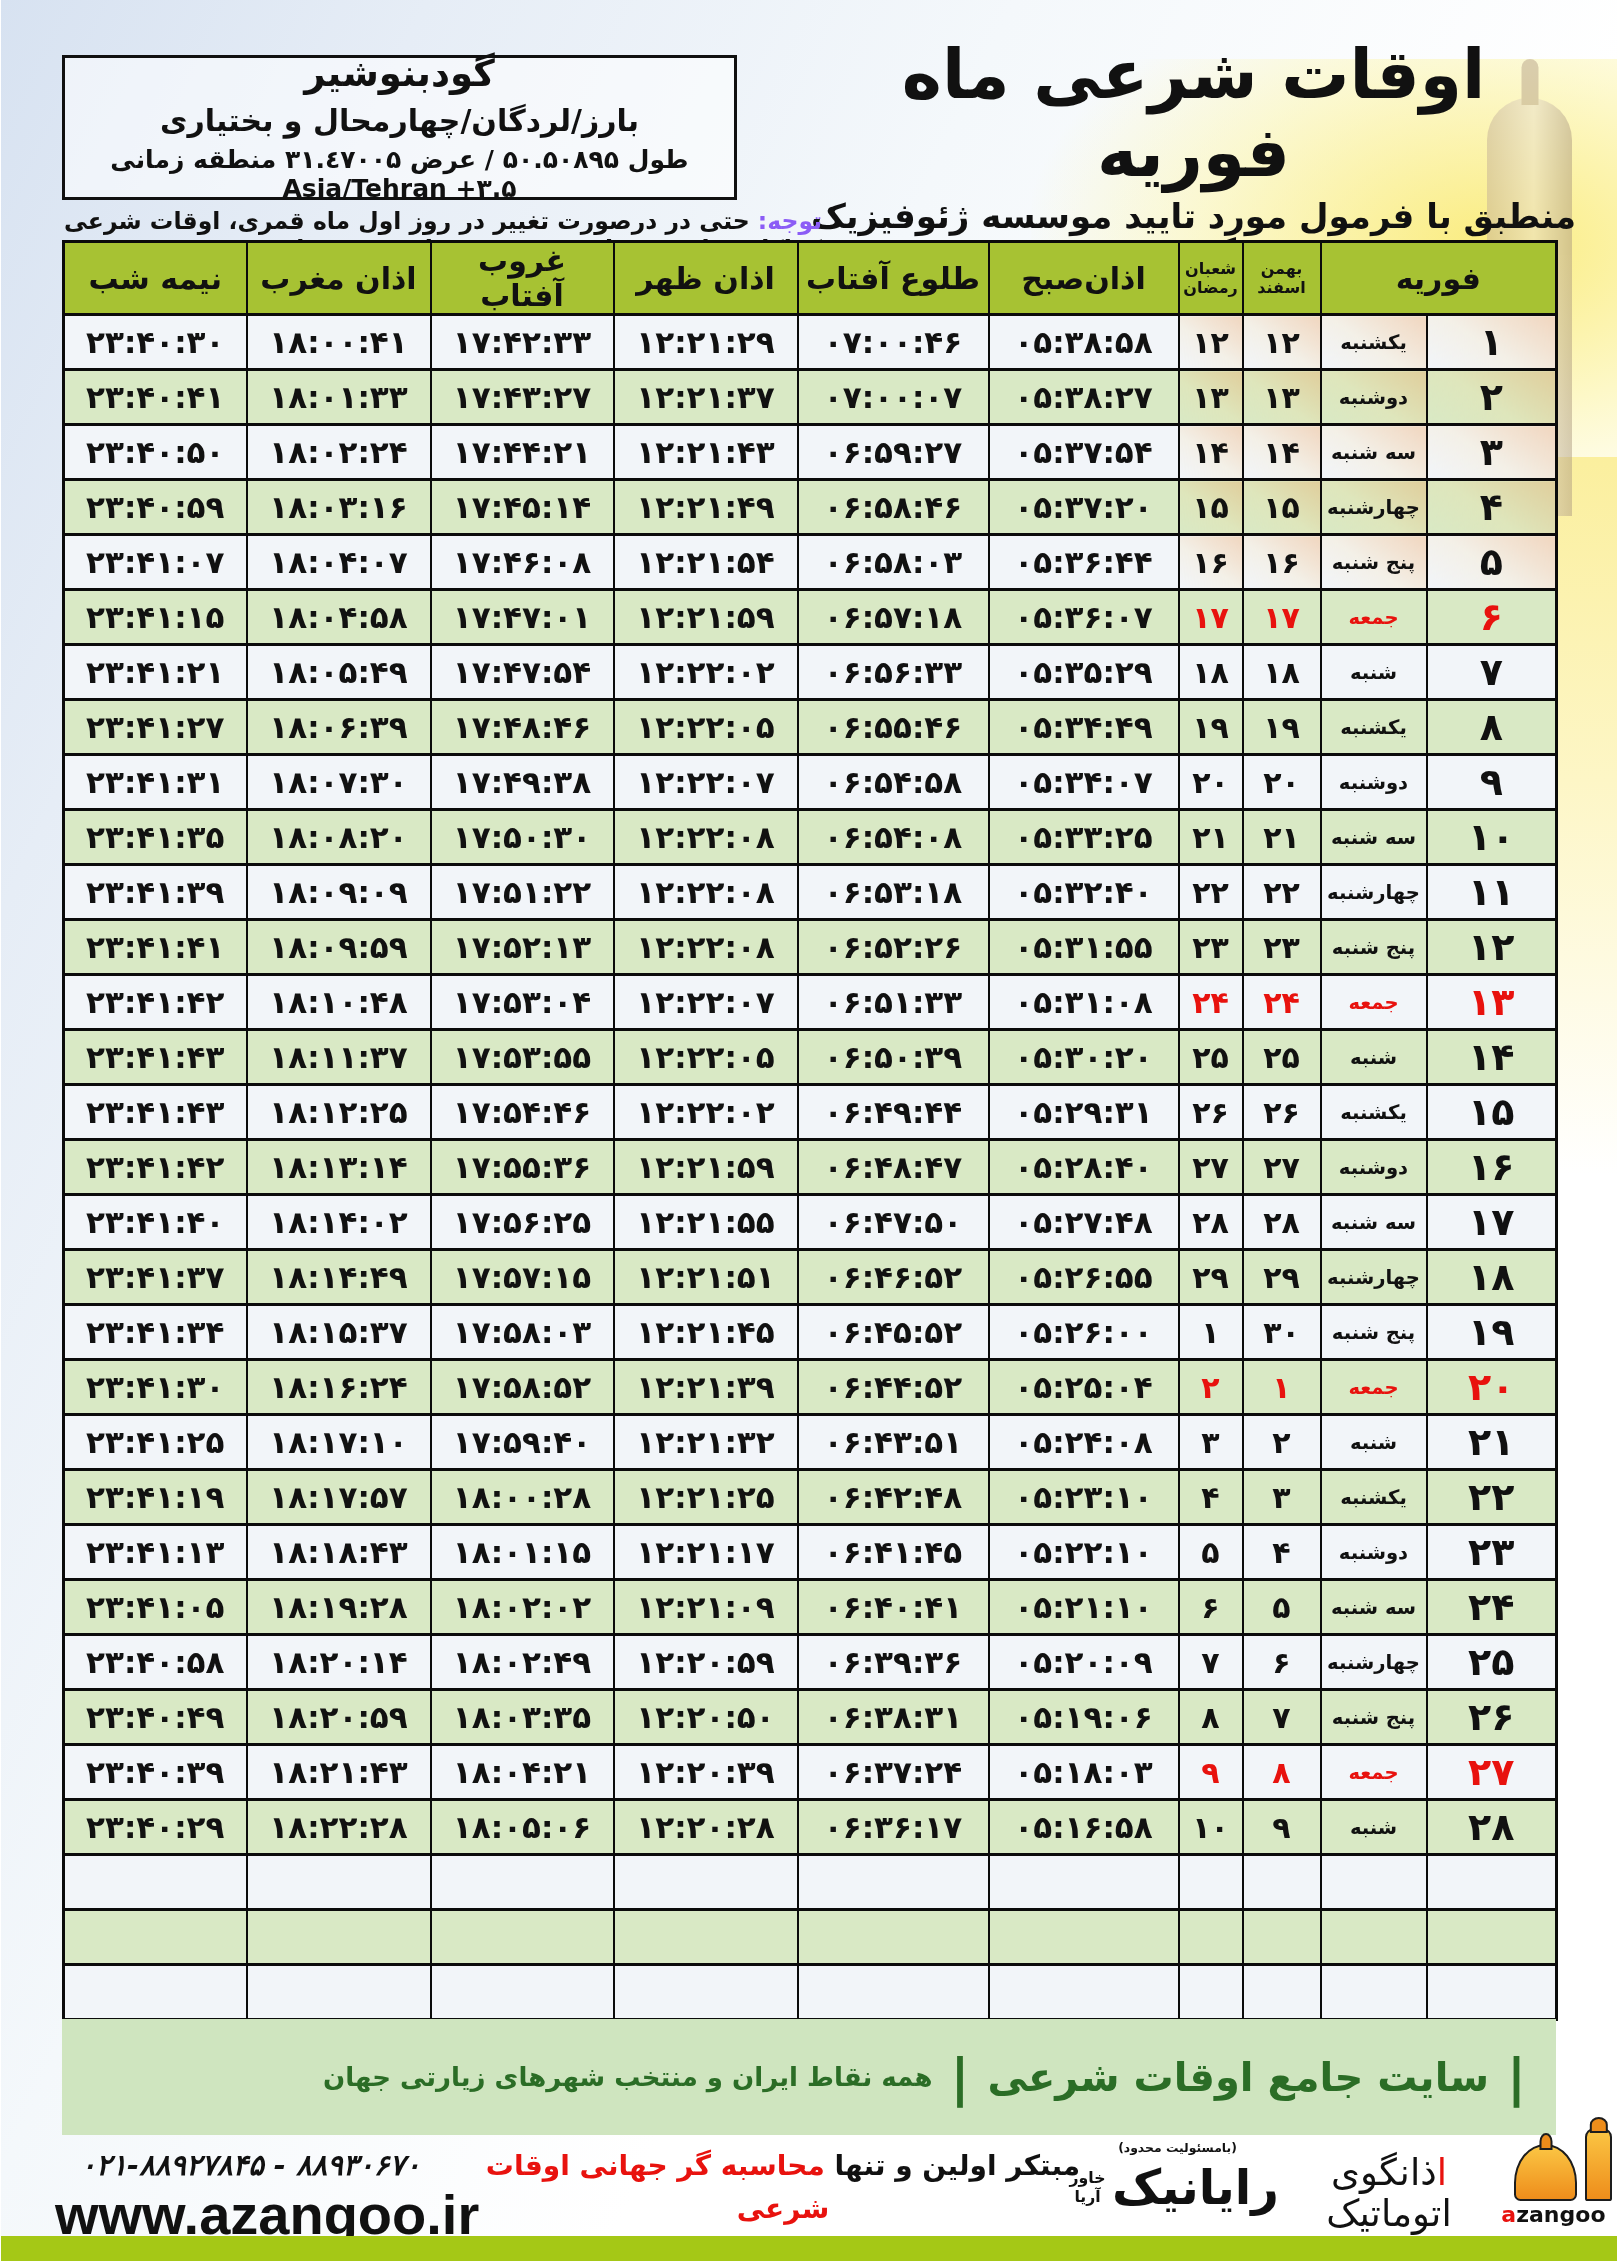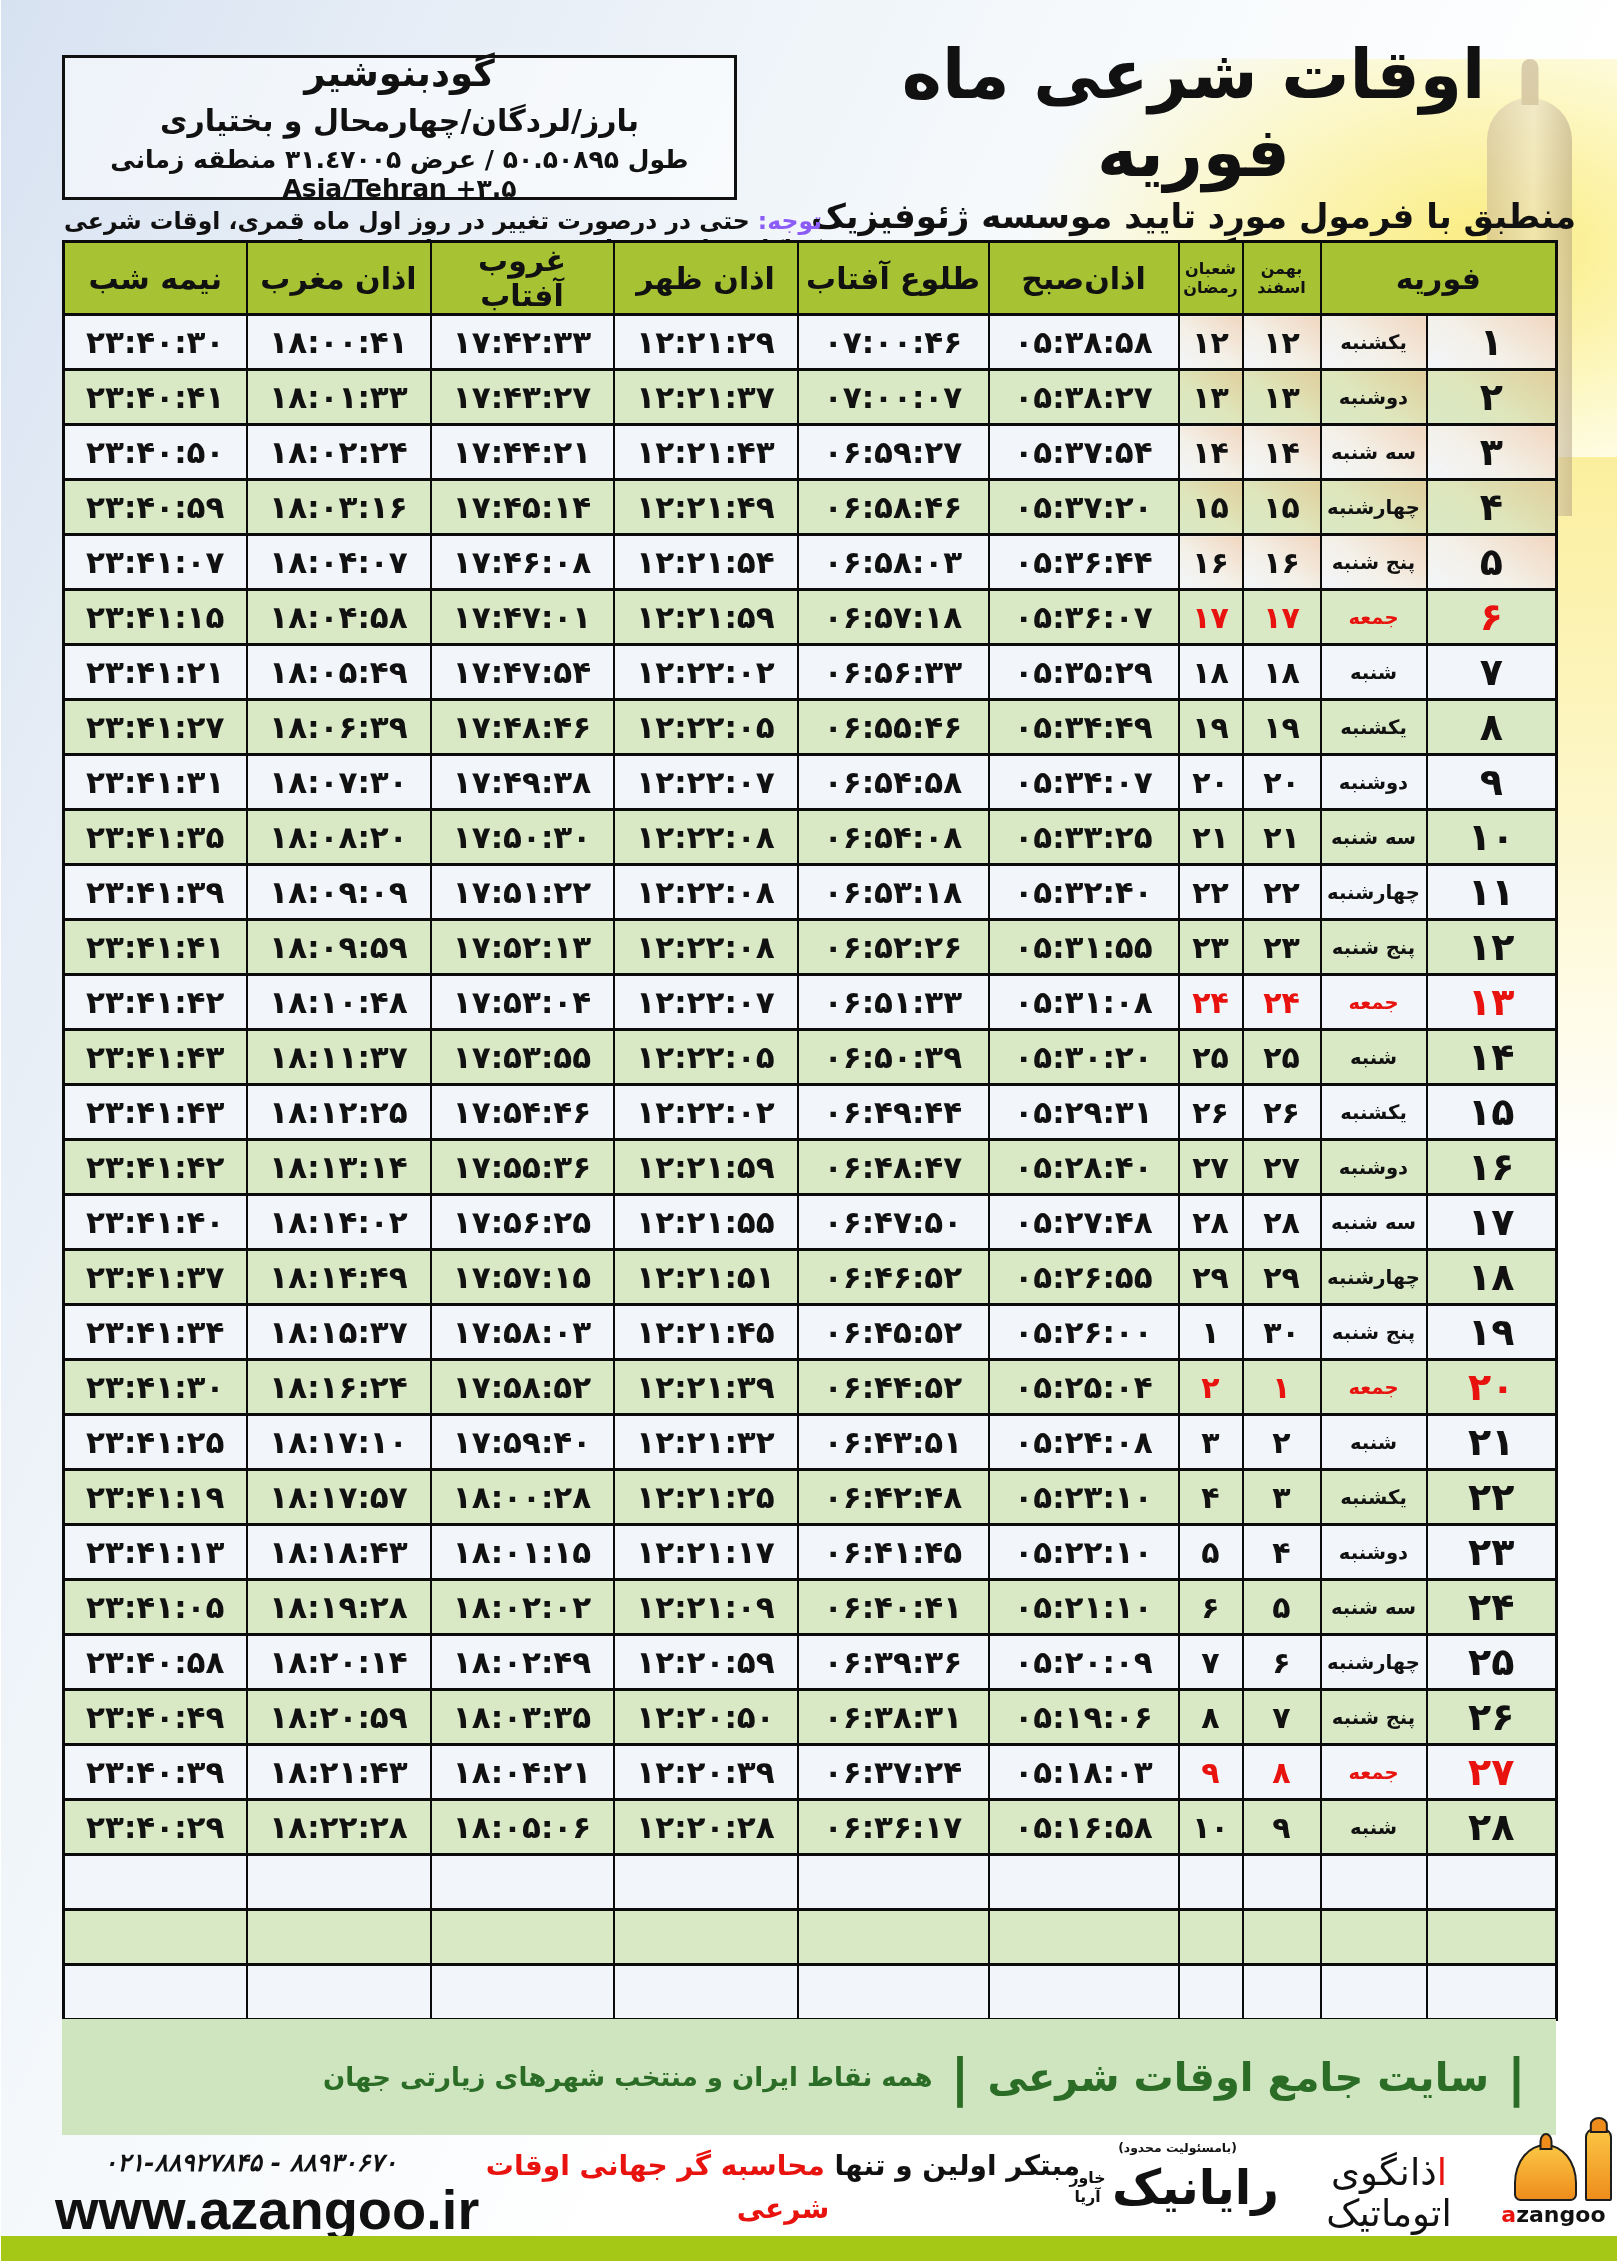--- a/index.html
+++ b/index.html
@@ -56,21 +56,21 @@
   .footer-bar{ position:absolute; left:62px; top:2019px; width:1494px; height:116px;
     background:#cfe5bf; color:#2b6d26; display:flex; align-items:center; padding:0 30px; }
   .footer-right{ display:flex; align-items:center; gap:18px; }
   .brand-name{ font-size:73px; font-weight:bold; }
   .footer-sep{ font-size:52px; font-weight:bold; }
   .site-desc{ font-size:40px; font-weight:bold; }
   .site-scope{ font-size:26px; font-weight:bold; }
   .site-url{ font-size:69px; font-weight:bold; margin-right:auto; direction:ltr; letter-spacing:-1.3px; }
   
   .bottom-left{ position:absolute; left:55px; top:2148px; width:391px; text-align:center; direction:ltr; }
-  .phone{ font-size:25px; font-weight:bold; font-style:italic; }
+  .phone{ font-size:29px; font-weight:bold; font-style:italic; }
   .azangoo-web{ font-size:56px; font-weight:bold; font-family:Liberation Sans, sans-serif; }
   .bottom-middle{ position:absolute; left:483px; top:2144px; width:600px; text-align:center;
     font-size:28px; font-weight:bold; line-height:1.55; }
   .red{ color:#e8120e; }
   .rayanik{ position:absolute; left:1096px; top:2140px; width:163px; text-align:center; }
   .rayanik-note{ font-size:12.4px; font-weight:bold; }
   .rayanik-row{ display:flex; align-items:center; justify-content:center; gap:6.5px; }
   .rayanik-bar{ width:14.4px; height:63px; background:#d5121a; border-radius:2.6px; }
   .rayanik-name{ font-size:48px; font-weight:bold; }
   .rayanik-sub{ font-size:15.7px; font-weight:bold; }

